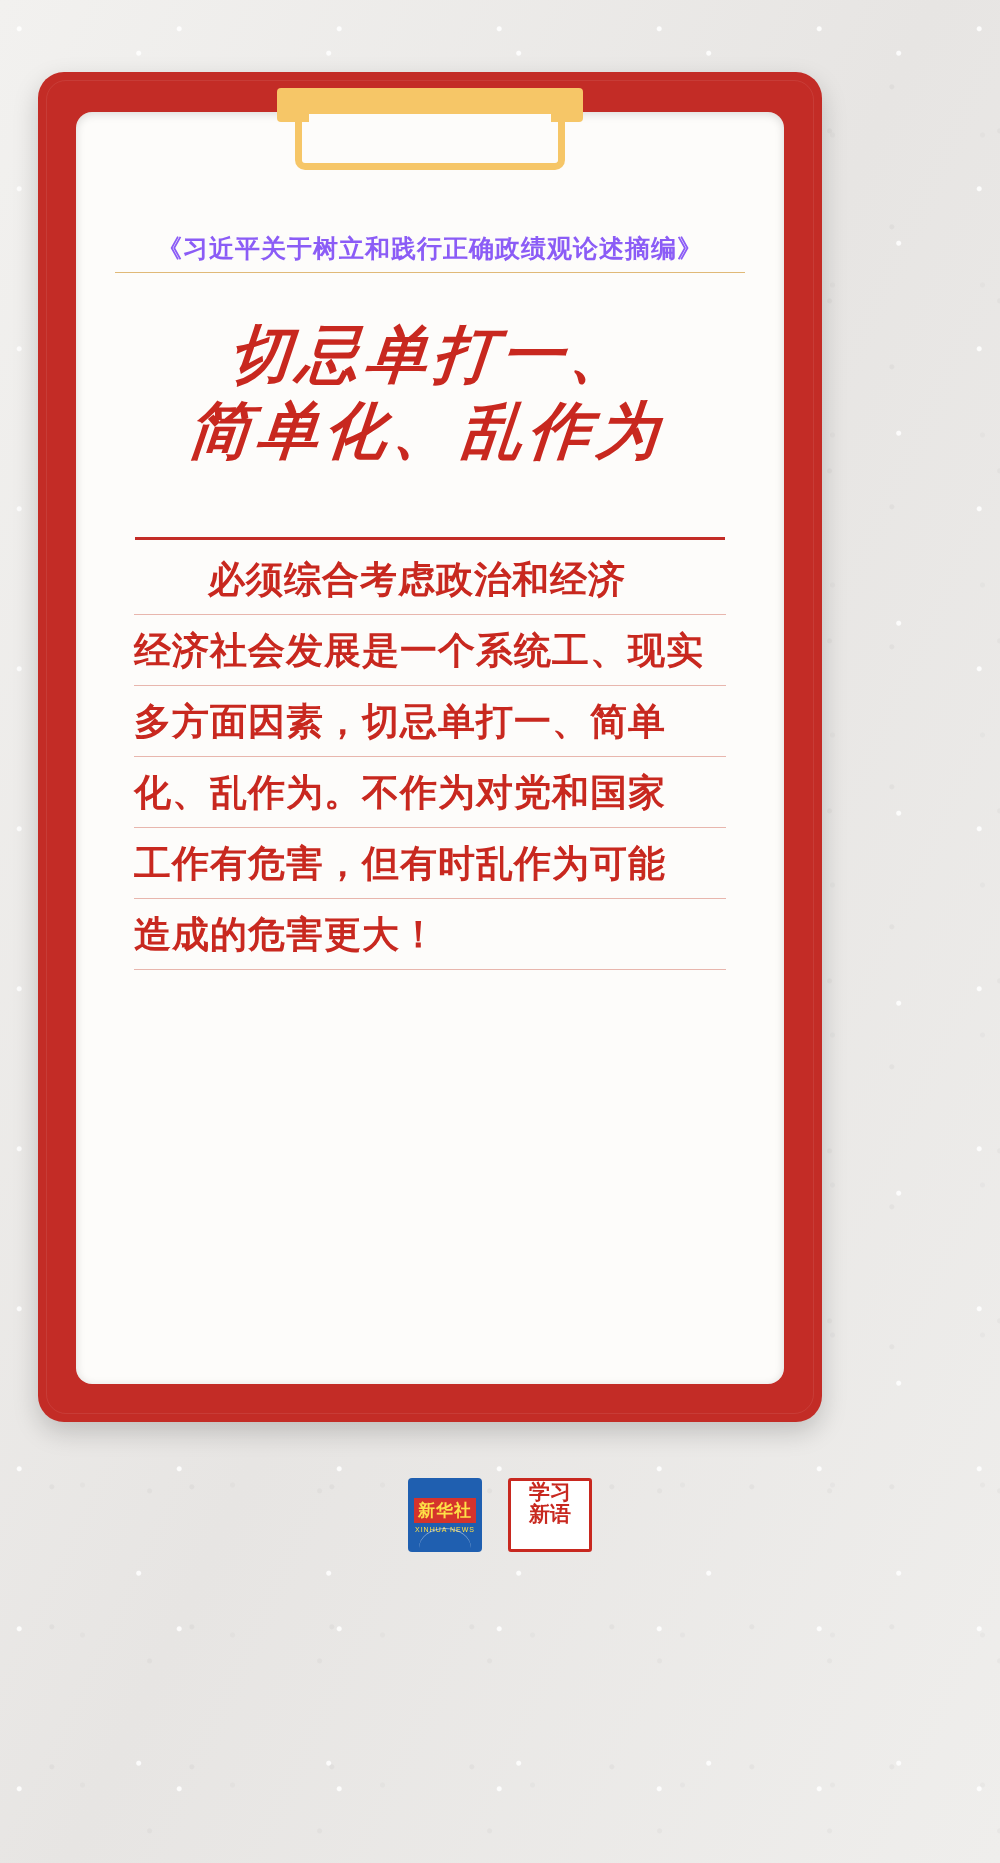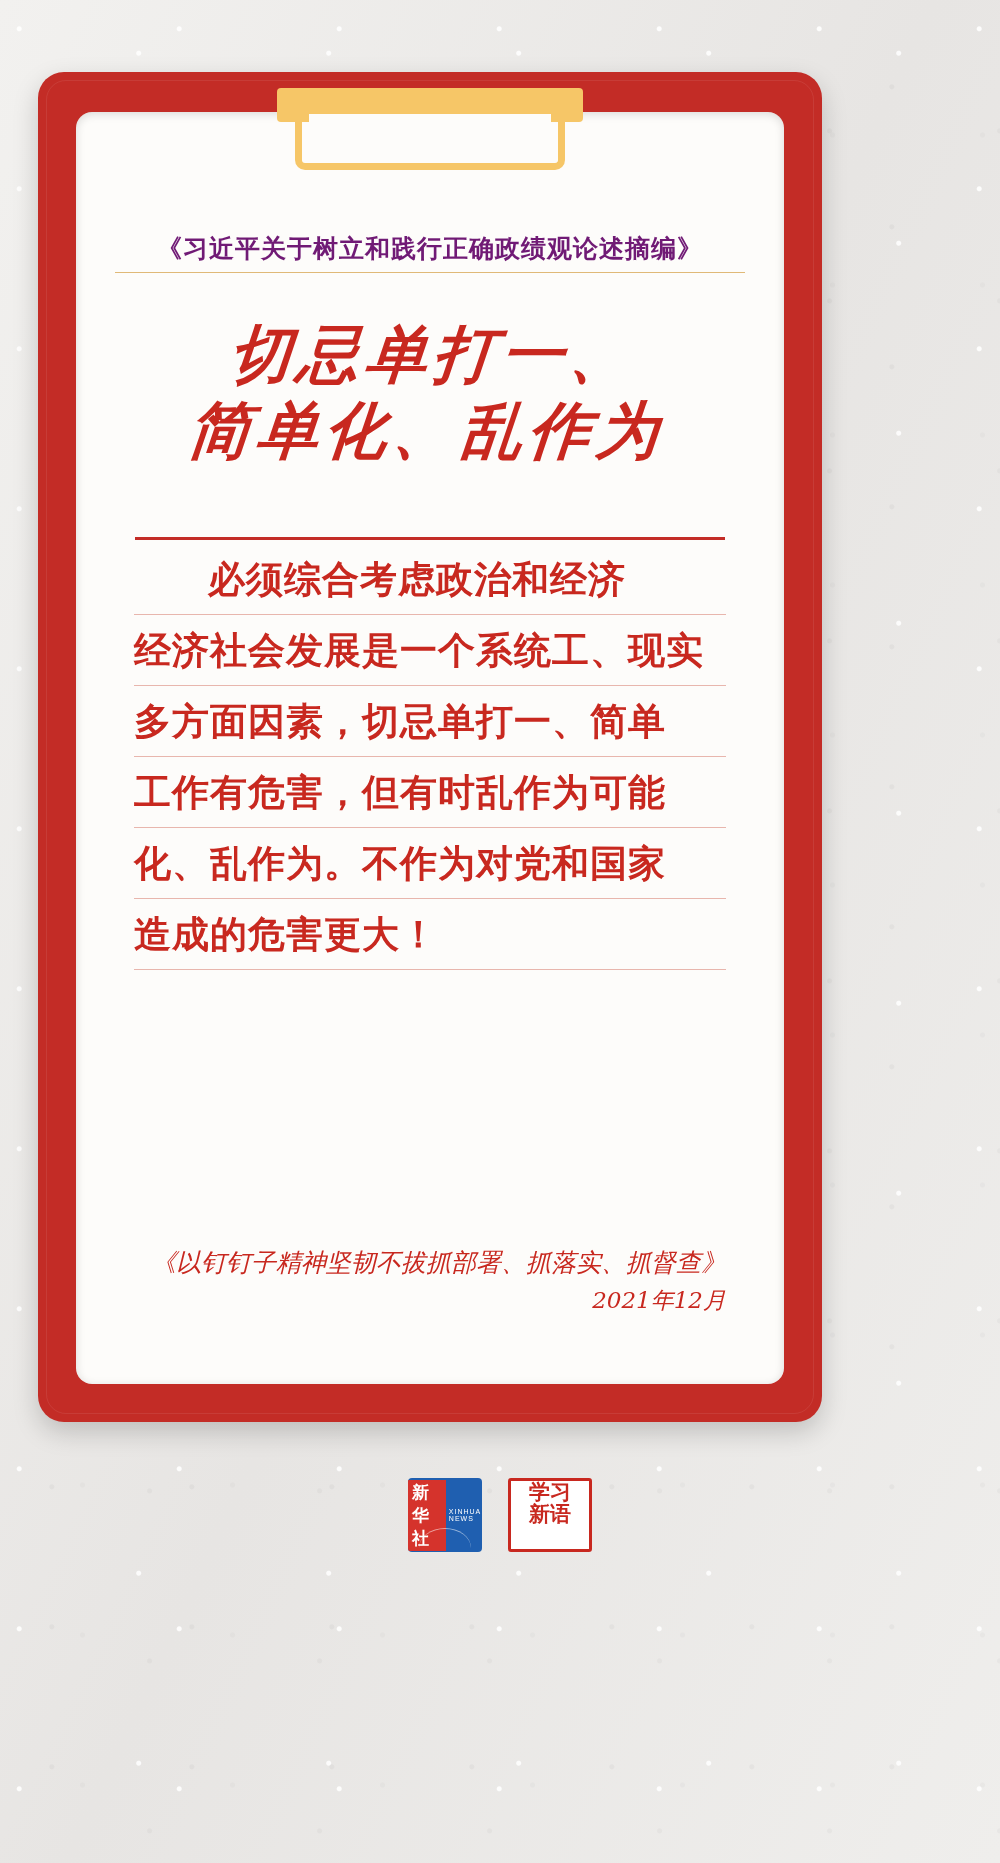--- a/index.html
+++ b/index.html
@@ -98,21 +98,21 @@
     background: #fdfcfa;
   }
 
   
   .source-title {
     position: absolute;
     left: 0;
     right: 0;
     top: 120px;
     text-align: center;
-    color: #701a75;
+    color: #8b5cf6;
     font-size: 25px;
     font-weight: bold;
     letter-spacing: 1px;
     font-family: "DejaVu Sans", "Liberation Sans", sans-serif;
   }
   .source-rule {
     position: absolute;
     left: 50%;
     transform: translateX(-50%);
     top: 160px;
@@ -192,22 +192,23 @@
     display: flex;
     justify-content: center;
     align-items: center;
     gap: 26px;
   }
   .logo-xinhua {
     width: 74px;
     height: 74px;
     background: #1f5fb0;
     border-radius: 4px;
-    color: #ffffff;
+    color: #fde047;
     display: flex;
+    flex-direction: column;
     align-items: center;
     justify-content: center;
     gap: 3px;
     position: relative;
     overflow: hidden;
   }
   .logo-xinhua .cn {
     font-size: 17px;
     font-weight: bold;
     background: #d5332c;
@@ -269,29 +270,25 @@
       <div>切忌单打一、</div>
       <div>简单化、乱作为</div>
     </div>
 
     <div class="headline-rule"></div>
 
     <div class="quote">
       <div class="quote-line indent">必须综合考虑政治和经济</div>
       <div class="quote-line">经济社会发展是一个系统工、现实</div>
       <div class="quote-line">多方面因素，切忌单打一、简单</div>
+      <div class="quote-line">化、乱作为。不作为对党和国家</div>
       <div class="quote-line">工作有危害，但有时乱作为可能</div>
-      <div class="quote-line">化、乱作为。不作为对党和国家</div>
       <div class="quote-line">造成的危害更大！</div>
     </div>
 
-    <div class="citation">
-      <div>《以钉钉子精神坚韧不拔抓部署、抓落实、抓督查》</div>
-      <div class="date">2021年12月</div>
-    </div>
 
   </div>
 
   <div class="clip">
     <div class="clip-bar"></div>
     <div class="clip-body"></div>
     <div class="clip-inner-white"></div>
   </div>
 </div>
 

